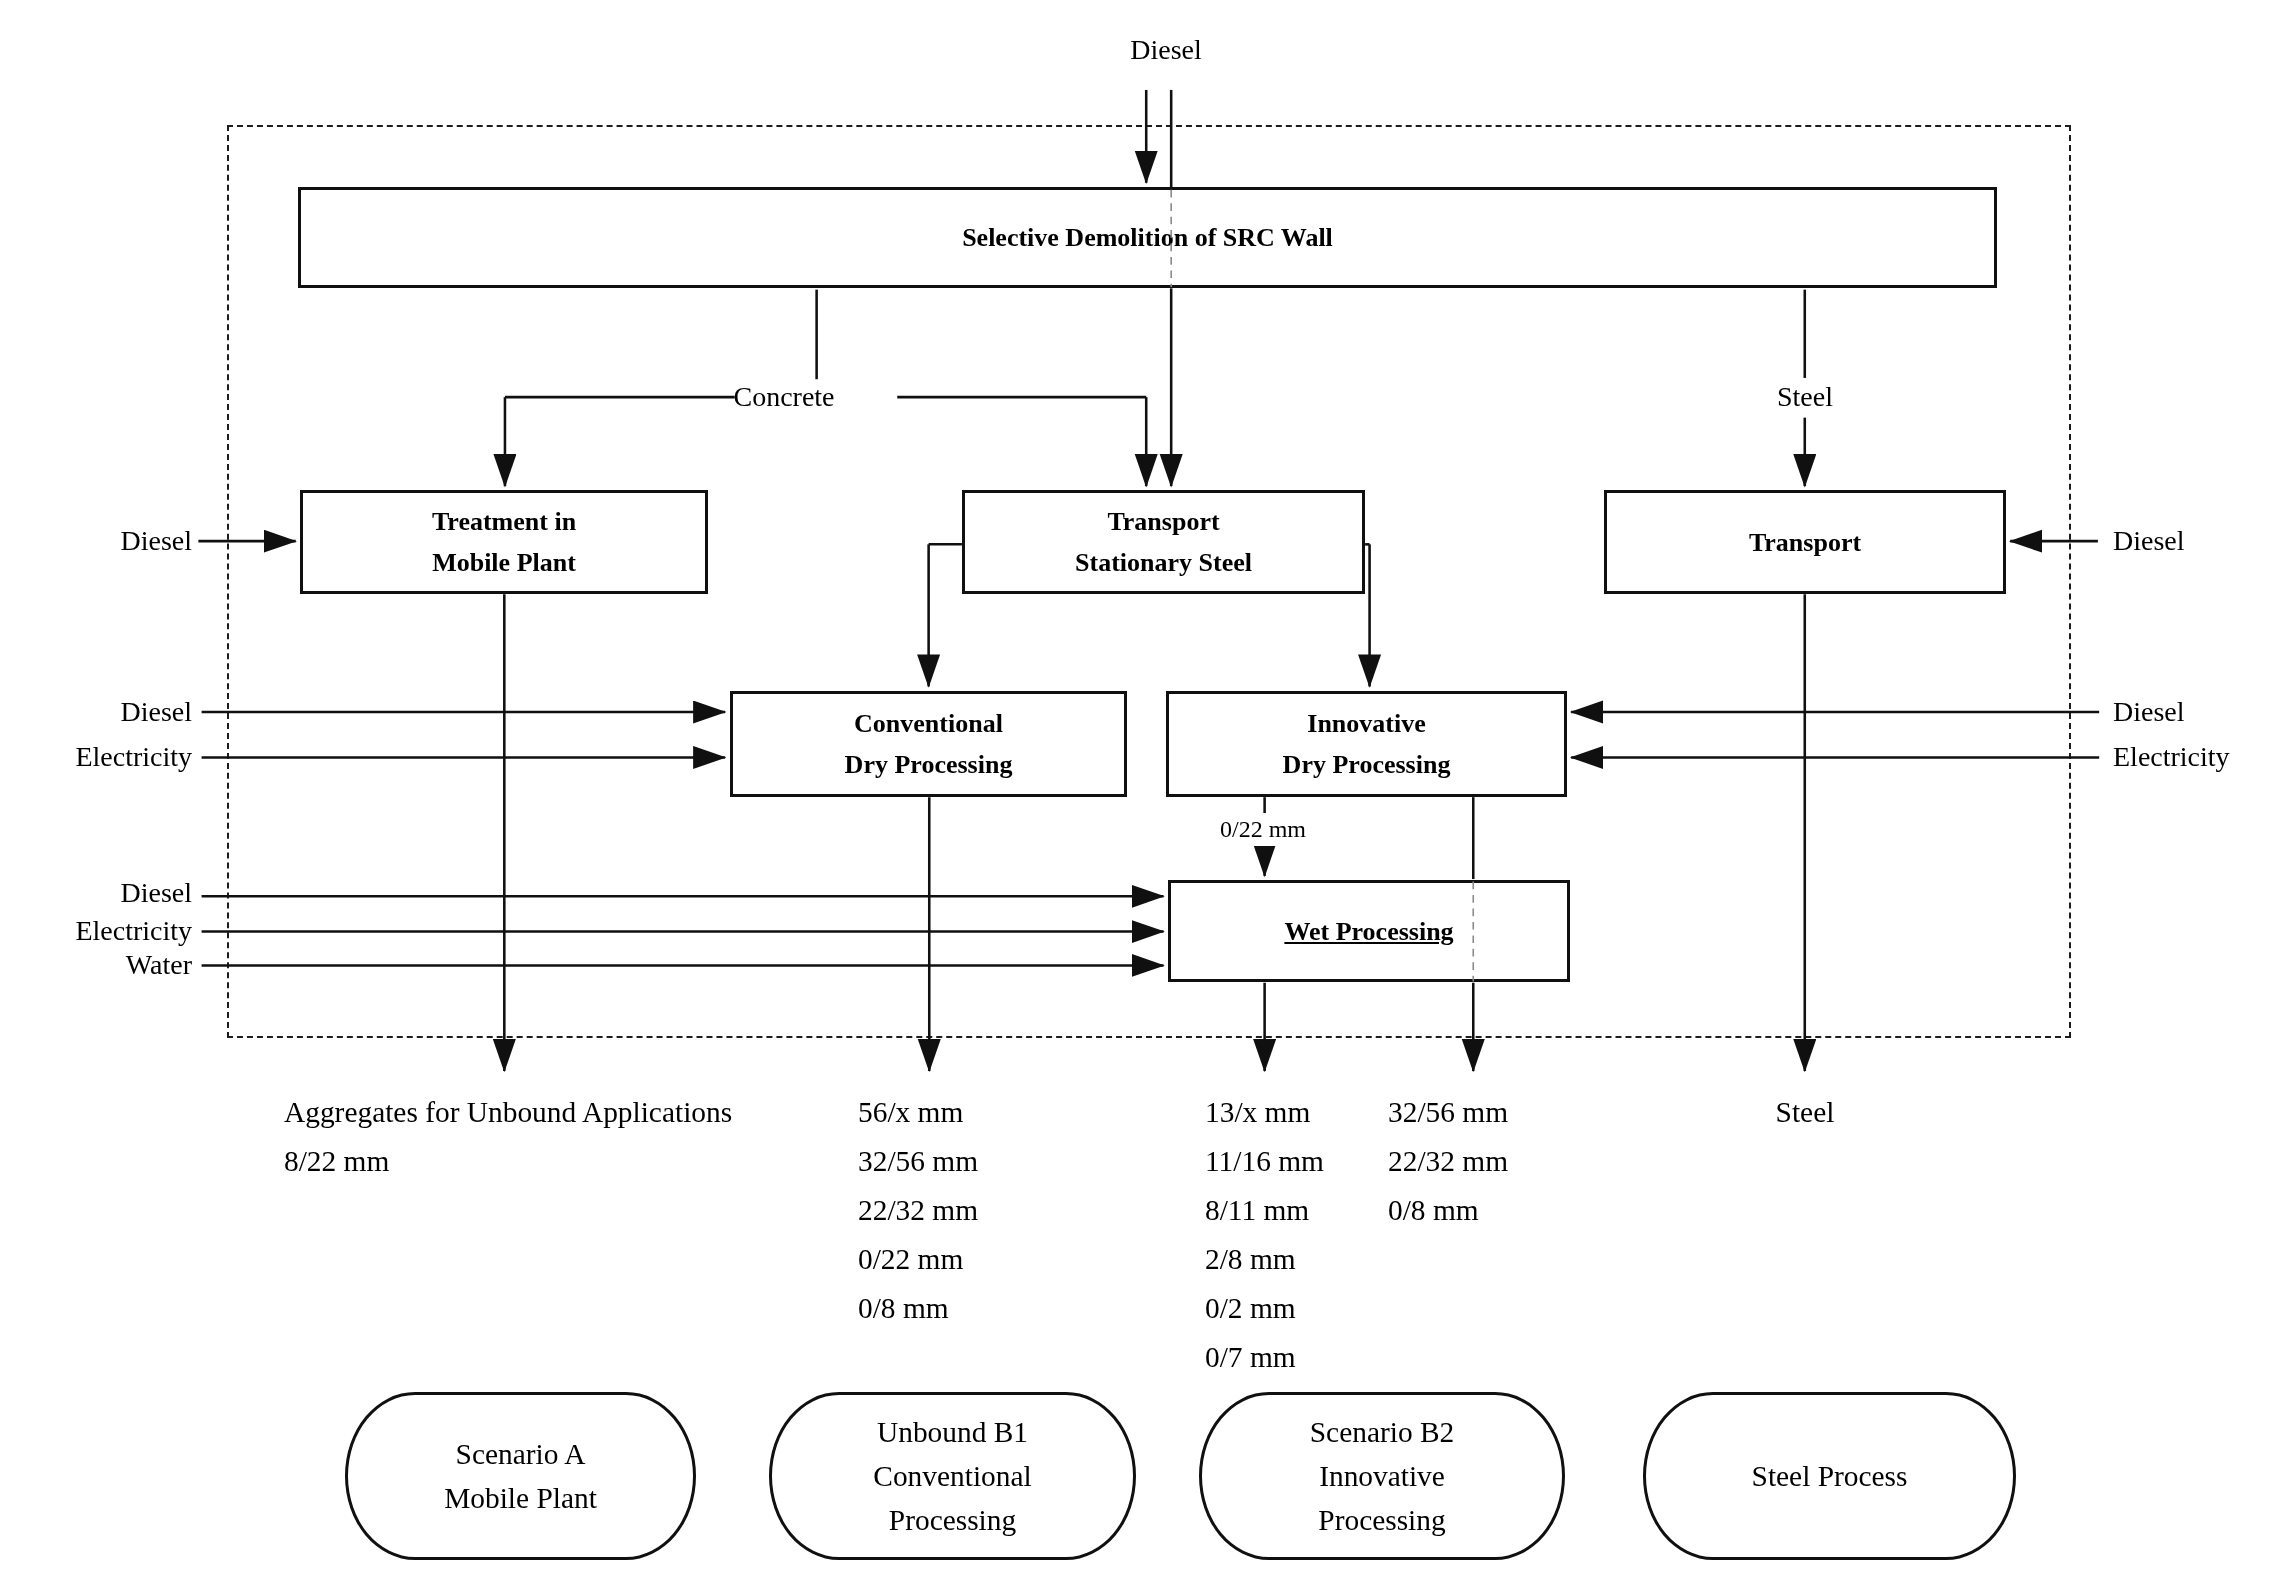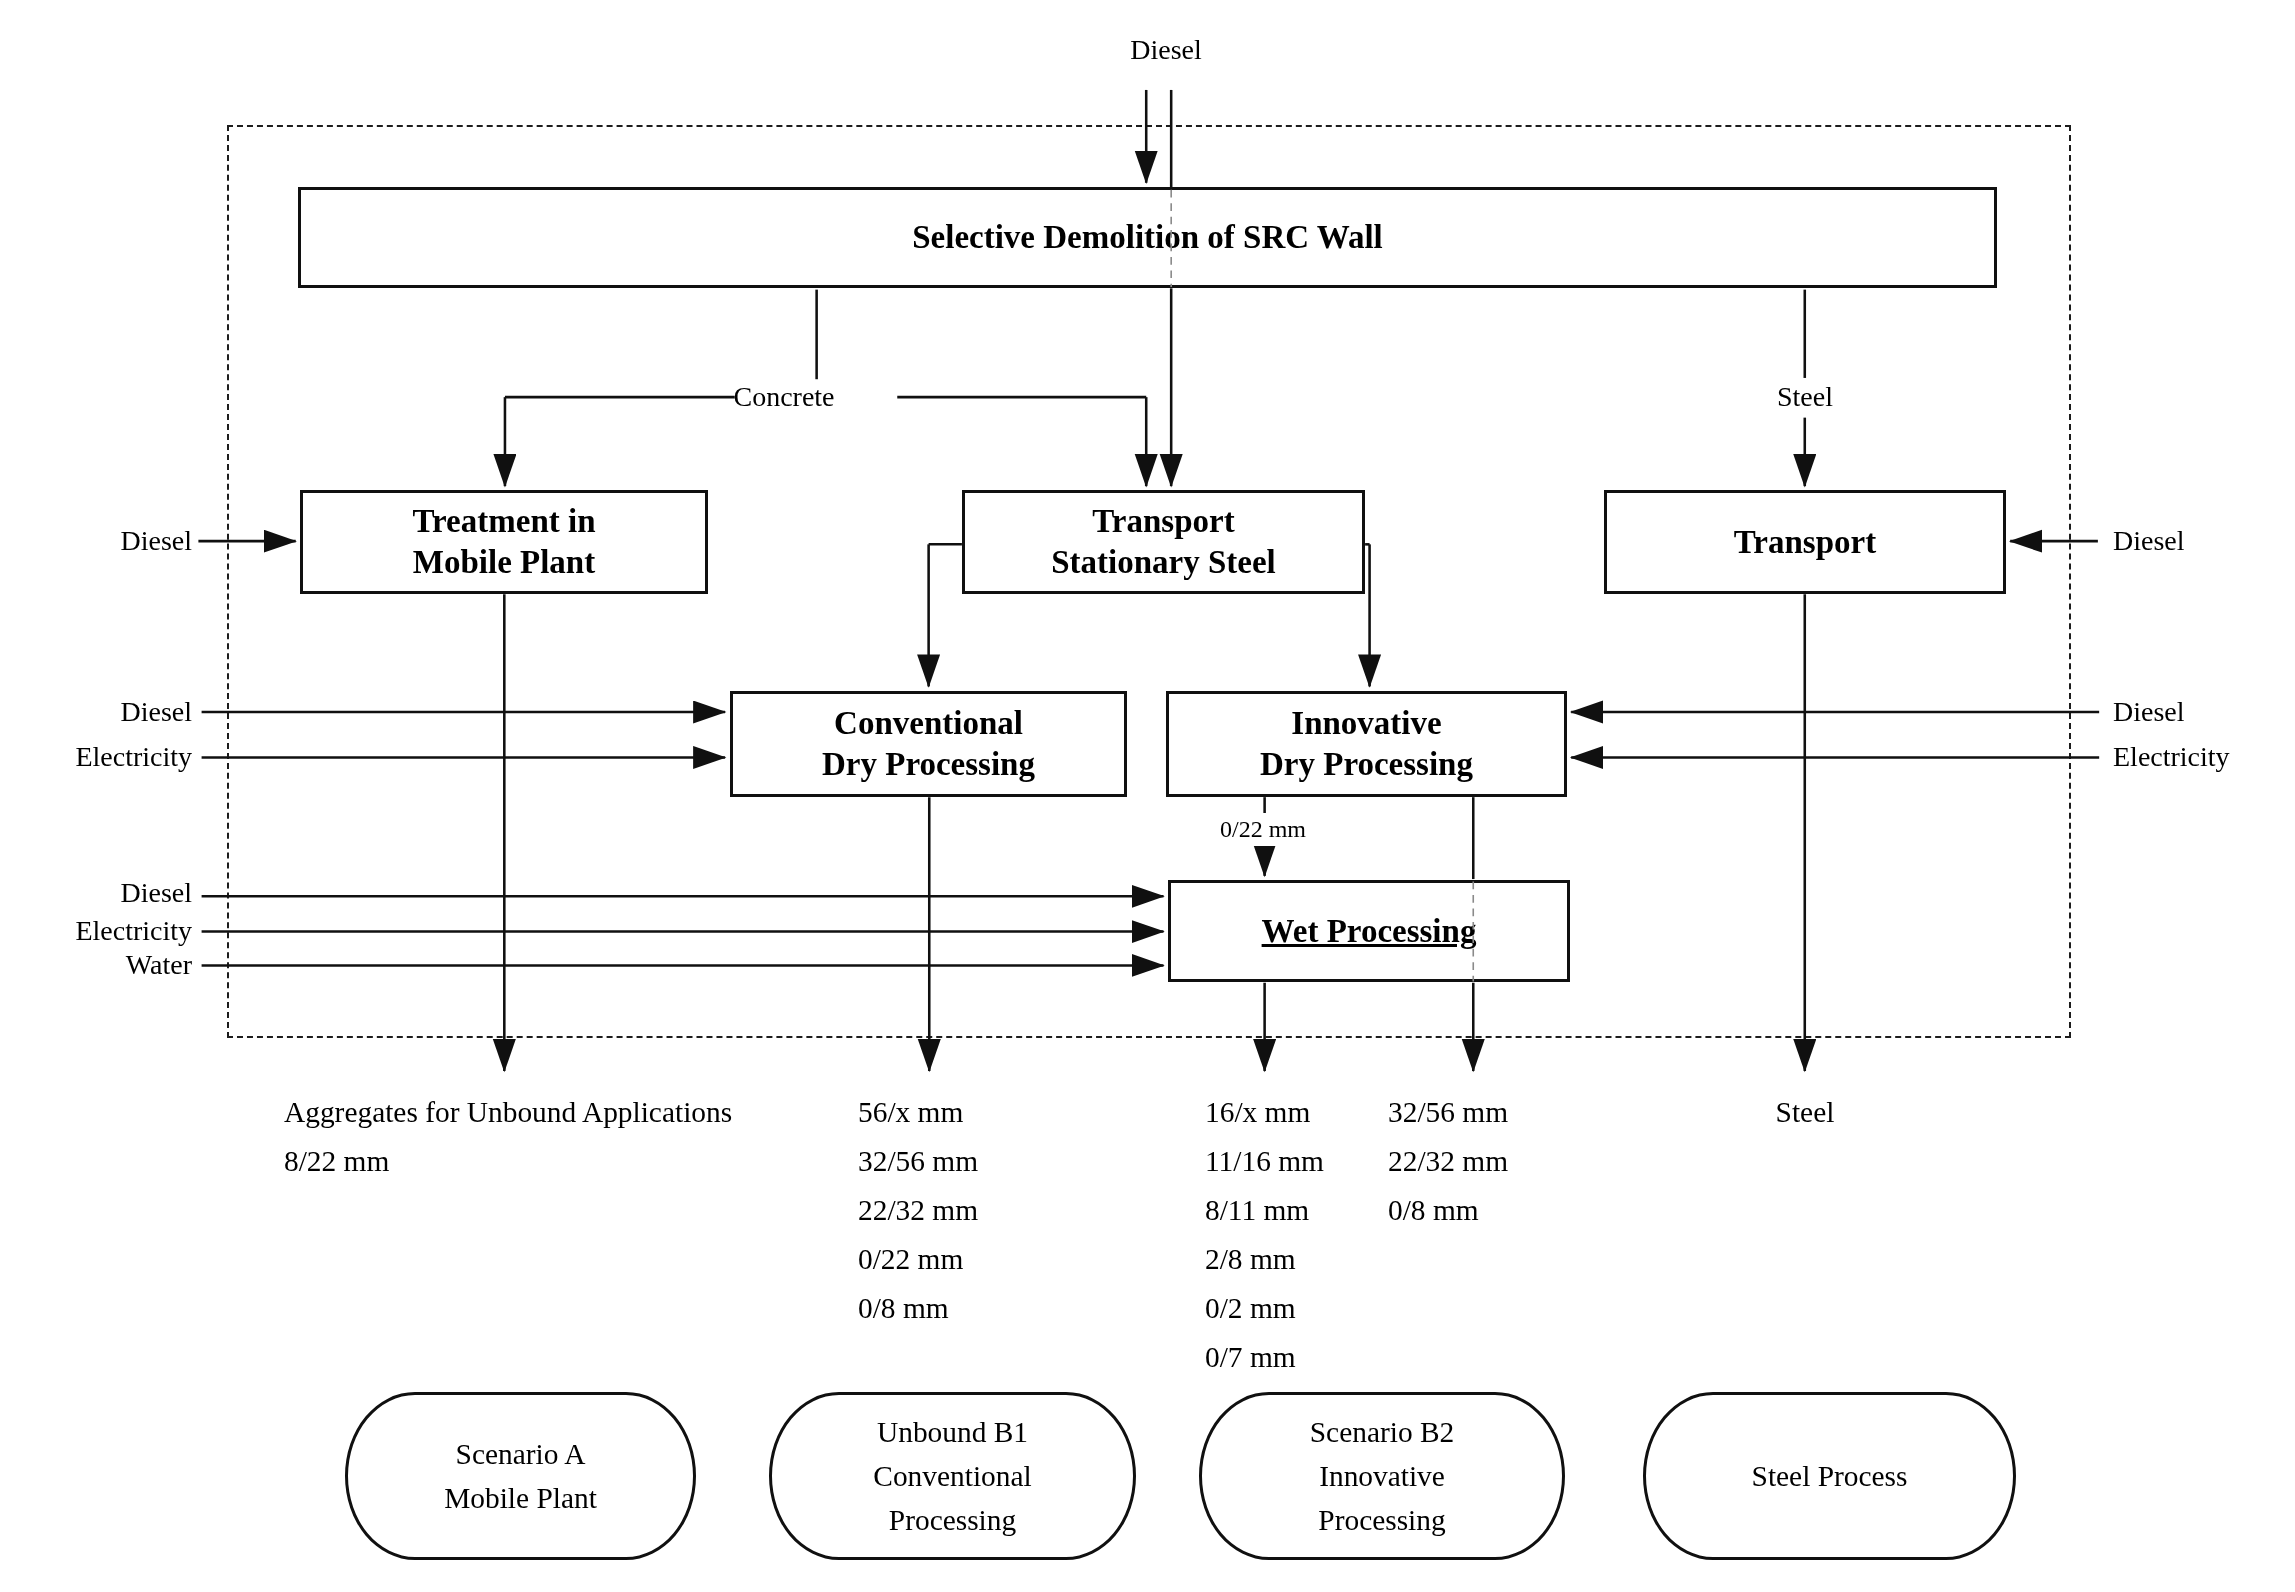--- a/index.html
+++ b/index.html
@@ -4,21 +4,21 @@
 <title>Diagram</title>
 <style>
   html,body{margin:0;padding:0;background:#ffffff;}
   body{width:2295px;height:1593px;font-family:"Liberation Serif","DejaVu Serif",serif;color:#000;}
   #stage{position:relative;width:2295px;height:1593px;background:#fff;overflow:hidden;}
   .boundary{position:absolute;left:227px;top:125px;width:1840px;height:909px;border:2.6px dashed #1c1c1c;z-index:1;}
   svg.lines{position:absolute;left:0;top:0;z-index:2;}
   svg.lines-top{position:absolute;left:0;top:0;z-index:4;}
   .box{position:absolute;box-sizing:border-box;border:3.2px solid #101010;background:#fff;
        display:flex;flex-direction:column;align-items:center;justify-content:center;
-       font-weight:bold;font-size:33px;line-height:41px;z-index:3;white-space:nowrap;}
+       font-weight:bold;font-size:26px;line-height:41px;z-index:3;white-space:nowrap;}
   .lbl{position:absolute;font-size:28px;line-height:36px;white-space:nowrap;z-index:3;}
   .lbl-r{width:192px;left:0;text-align:right;}
   .lbl-l{left:2113px;width:179px;text-align:left;}
   .lbl-c{width:192px;text-align:center;}
   .flowlbl{position:absolute;left:1186px;top:813px;width:154px;height:33px;background:#fff;
            font-size:24px;line-height:33px;text-align:center;z-index:5;white-space:nowrap;}
   .out{position:absolute;top:1088px;font-size:29.4px;line-height:49px;white-space:nowrap;z-index:3;}
   .scenario{position:absolute;top:1392px;height:168px;box-sizing:border-box;border:3.2px solid #101010;
             border-radius:70px / 84px;background:#fff;display:flex;flex-direction:column;
             align-items:center;justify-content:center;font-size:29.4px;line-height:44px;
@@ -159,21 +159,21 @@
 
   <div class="out" style="left:858px;">
     <div>56/x mm</div>
     <div>32/56 mm</div>
     <div>22/32 mm</div>
     <div>0/22 mm</div>
     <div>0/8 mm</div>
   </div>
 
   <div class="out" style="left:1205px;">
-    <div>16/x mm</div>
+    <div>13/x mm</div>
     <div>11/16 mm</div>
     <div>8/11 mm</div>
     <div>2/8 mm</div>
     <div>0/2 mm</div>
     <div>0/7 mm</div>
   </div>
 
   <div class="out" style="left:1388px;">
     <div>32/56 mm</div>
     <div>22/32 mm</div>

